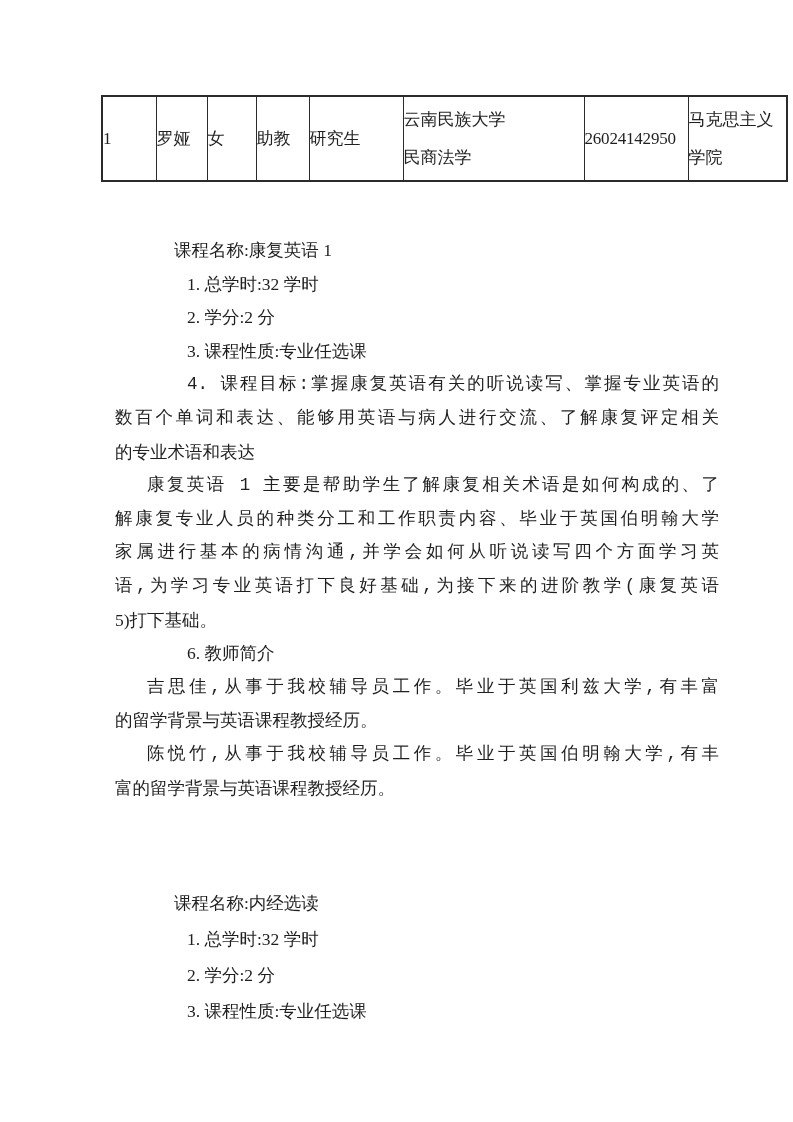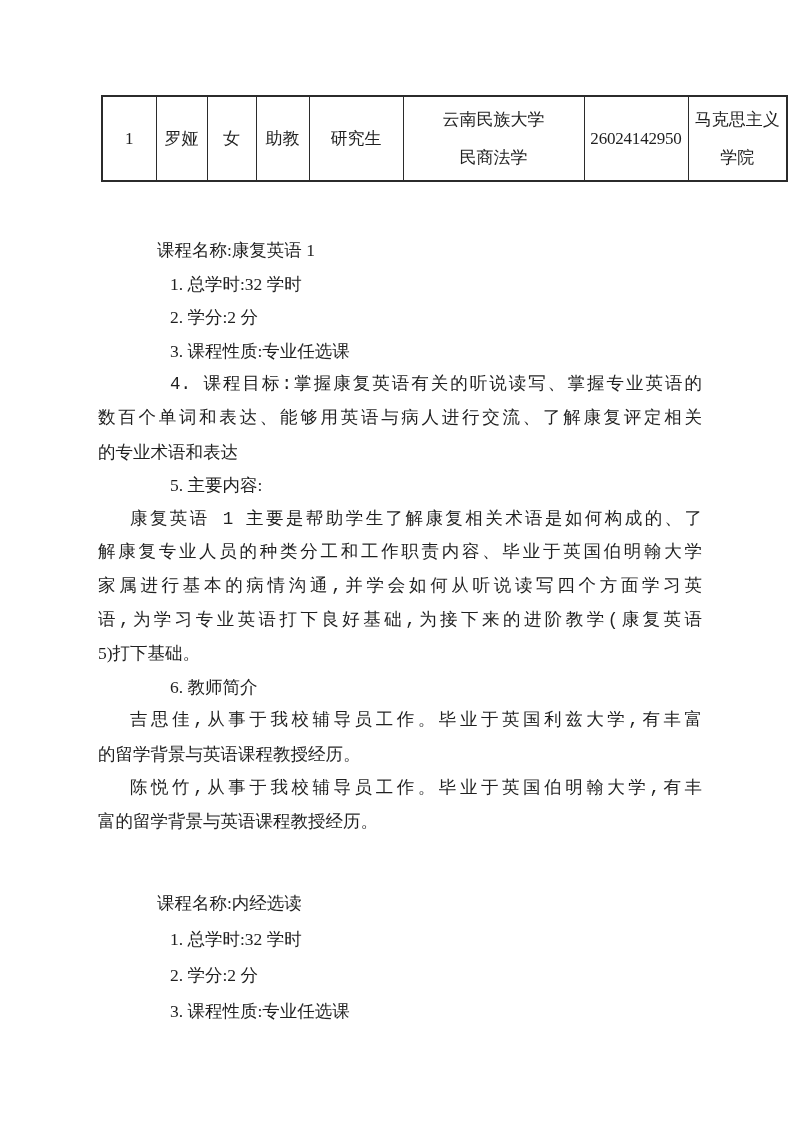--- a/index.html
+++ b/index.html
@@ -12,29 +12,29 @@
     overflow: hidden;
   }
   
   .doc-table {
     position: absolute; left: 101px; top: 95px;
     border-collapse: collapse; table-layout: fixed;
     border: 2px solid #2b2b2b;
   }
   .doc-table td {
     border: 1.5px solid #2b2b2b;
-    text-align: center; vertical-align: middle;
+    text-align: left; vertical-align: middle;
     font-size: 17px; padding: 0;
     overflow: hidden;
   }
   .doc-table tr { height: 85px; }
   .cell-line { line-height: 38px; height: 38px; }
   .phone-cell { letter-spacing: -0.2px; }
   
-  .text-block { position: absolute; left: 98px; width: 604px; }
+  .text-block { position: absolute; left: 115px; width: 604px; }
   .sec1 { top: 234px; }
   .sec2 { top: 885px; }
   .sec1 .ln { line-height: 33.6px; height: 33.6px; }
   .sec2 .ln { line-height: 36px; height: 36px; }
   .ln {
     font-size: 17.5px;
     overflow: hidden;
     white-space: nowrap;
   }
   .ln.just { text-align: justify; text-align-last: justify; white-space: normal; font-family: Liberation Mono, monospace; }
@@ -79,21 +79,20 @@
     </table>
 
   <div class="text-block sec1">
     <div class="ln ind-t">课程名称:康复英语 1</div>
     <div class="ln ind-n">1. 总学时:32 学时</div>
     <div class="ln ind-n">2. 学分:2 分</div>
     <div class="ln ind-n">3. 课程性质:专业任选课</div>
     <div class="ln ind-n just">4. 课程目标:掌握康复英语有关的听说读写、掌握专业英语的</div>
     <div class="ln just">数百个单词和表达、能够用英语与病人进行交流、了解康复评定相关</div>
     <div class="ln">的专业术语和表达</div>
-    <div class="ln ind-n">5. 主要内容:</div>
     <div class="ln ind-p just">康复英语 1 主要是帮助学生了解康复相关术语是如何构成的、了</div>
     <div class="ln just">解康复专业人员的种类分工和工作职责内容、毕业于英国伯明翰大学</div>
     <div class="ln just">家属进行基本的病情沟通,并学会如何从听说读写四个方面学习英</div>
     <div class="ln just">语,为学习专业英语打下良好基础,为接下来的进阶教学(康复英语</div>
     <div class="ln">5)打下基础。</div>
     <div class="ln ind-n">6. 教师简介</div>
     <div class="ln ind-p just">吉思佳,从事于我校辅导员工作。毕业于英国利兹大学,有丰富</div>
     <div class="ln">的留学背景与英语课程教授经历。</div>
     <div class="ln ind-p just">陈悦竹,从事于我校辅导员工作。毕业于英国伯明翰大学,有丰</div>
     <div class="ln">富的留学背景与英语课程教授经历。</div>

